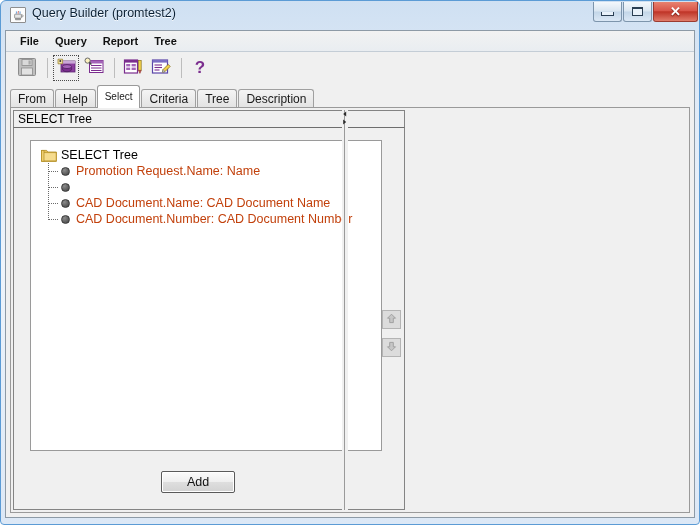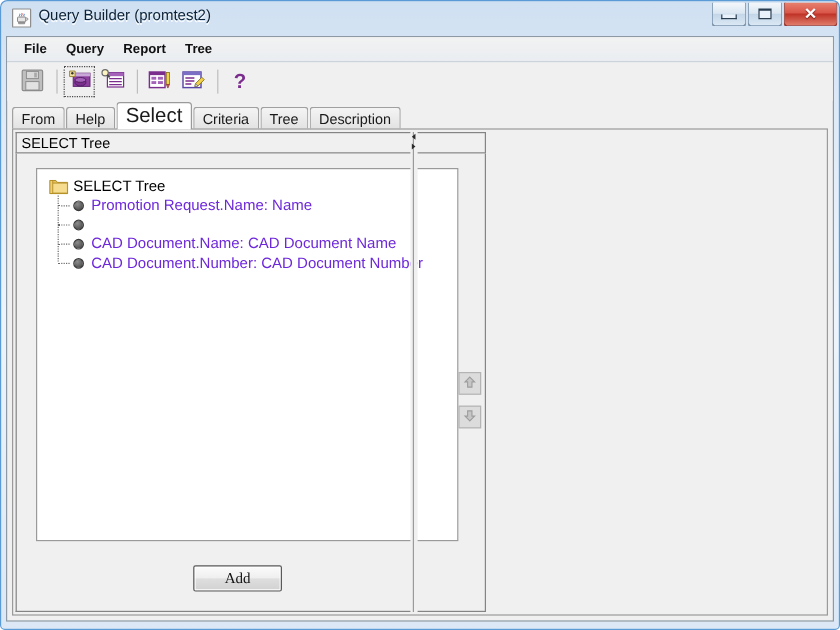--- a/index.html
+++ b/index.html
@@ -191,21 +191,21 @@
     font-size: 12px;
     line-height: 18px;
     color: #1a1a1a;
     white-space: nowrap;
   }
   .tab.active {
     height: 23px;
     line-height: 22px;
     background: #ffffff;
     border-color: #9a9a9a;
-    font-size: 17px;
+    font-size: 10px;
     position: relative;
     z-index: 3;
   }
 
   
   .content {
     position: absolute;
     left: 4px;
     top: 76px;
     right: 4px;
@@ -352,21 +352,21 @@
     height: 9px;
     border-radius: 50%;
     background: radial-gradient(circle at 35% 30%, #8d8d8d 0%, #5d5d5d 60%, #3f3f3f 100%);
     border: 1px solid #3a3a3a;
     box-sizing: border-box;
     margin-right: 6px;
     flex: 0 0 auto;
   }
   .node-label {
     font-size: 12.5px;
-    color: #6d28d9;
+    color: #c2410c;
     white-space: nowrap;
   }
 
   
   .move-col {
     position: absolute;
     right: 2px;
     top: 182px;
     width: 20px;
   }
@@ -397,21 +397,20 @@
     height: 22px;
     box-sizing: border-box;
     font-size: 12.5px;
     line-height: 20px;
     text-align: center;
     border: 1px solid #9a9a9a;
     border-radius: 2px;
     background: linear-gradient(to bottom, #fbfbfb 0%, #efefef 48%, #dedede 52%, #d2d2d2 100%);
     color: #111;
     padding: 0 10px;
-    font-family: Liberation Serif, serif;
   }
   .btn.focused {
     border: 1px solid #5a5a5a;
     box-shadow: inset 0 0 0 1px #ffffff;
   }
   .btn.disabled {
     color: #a6a6a6;
     background: linear-gradient(to bottom, #fcfcfc 0%, #f5f5f5 100%);
     border-color: #c8c8c8;
   }

